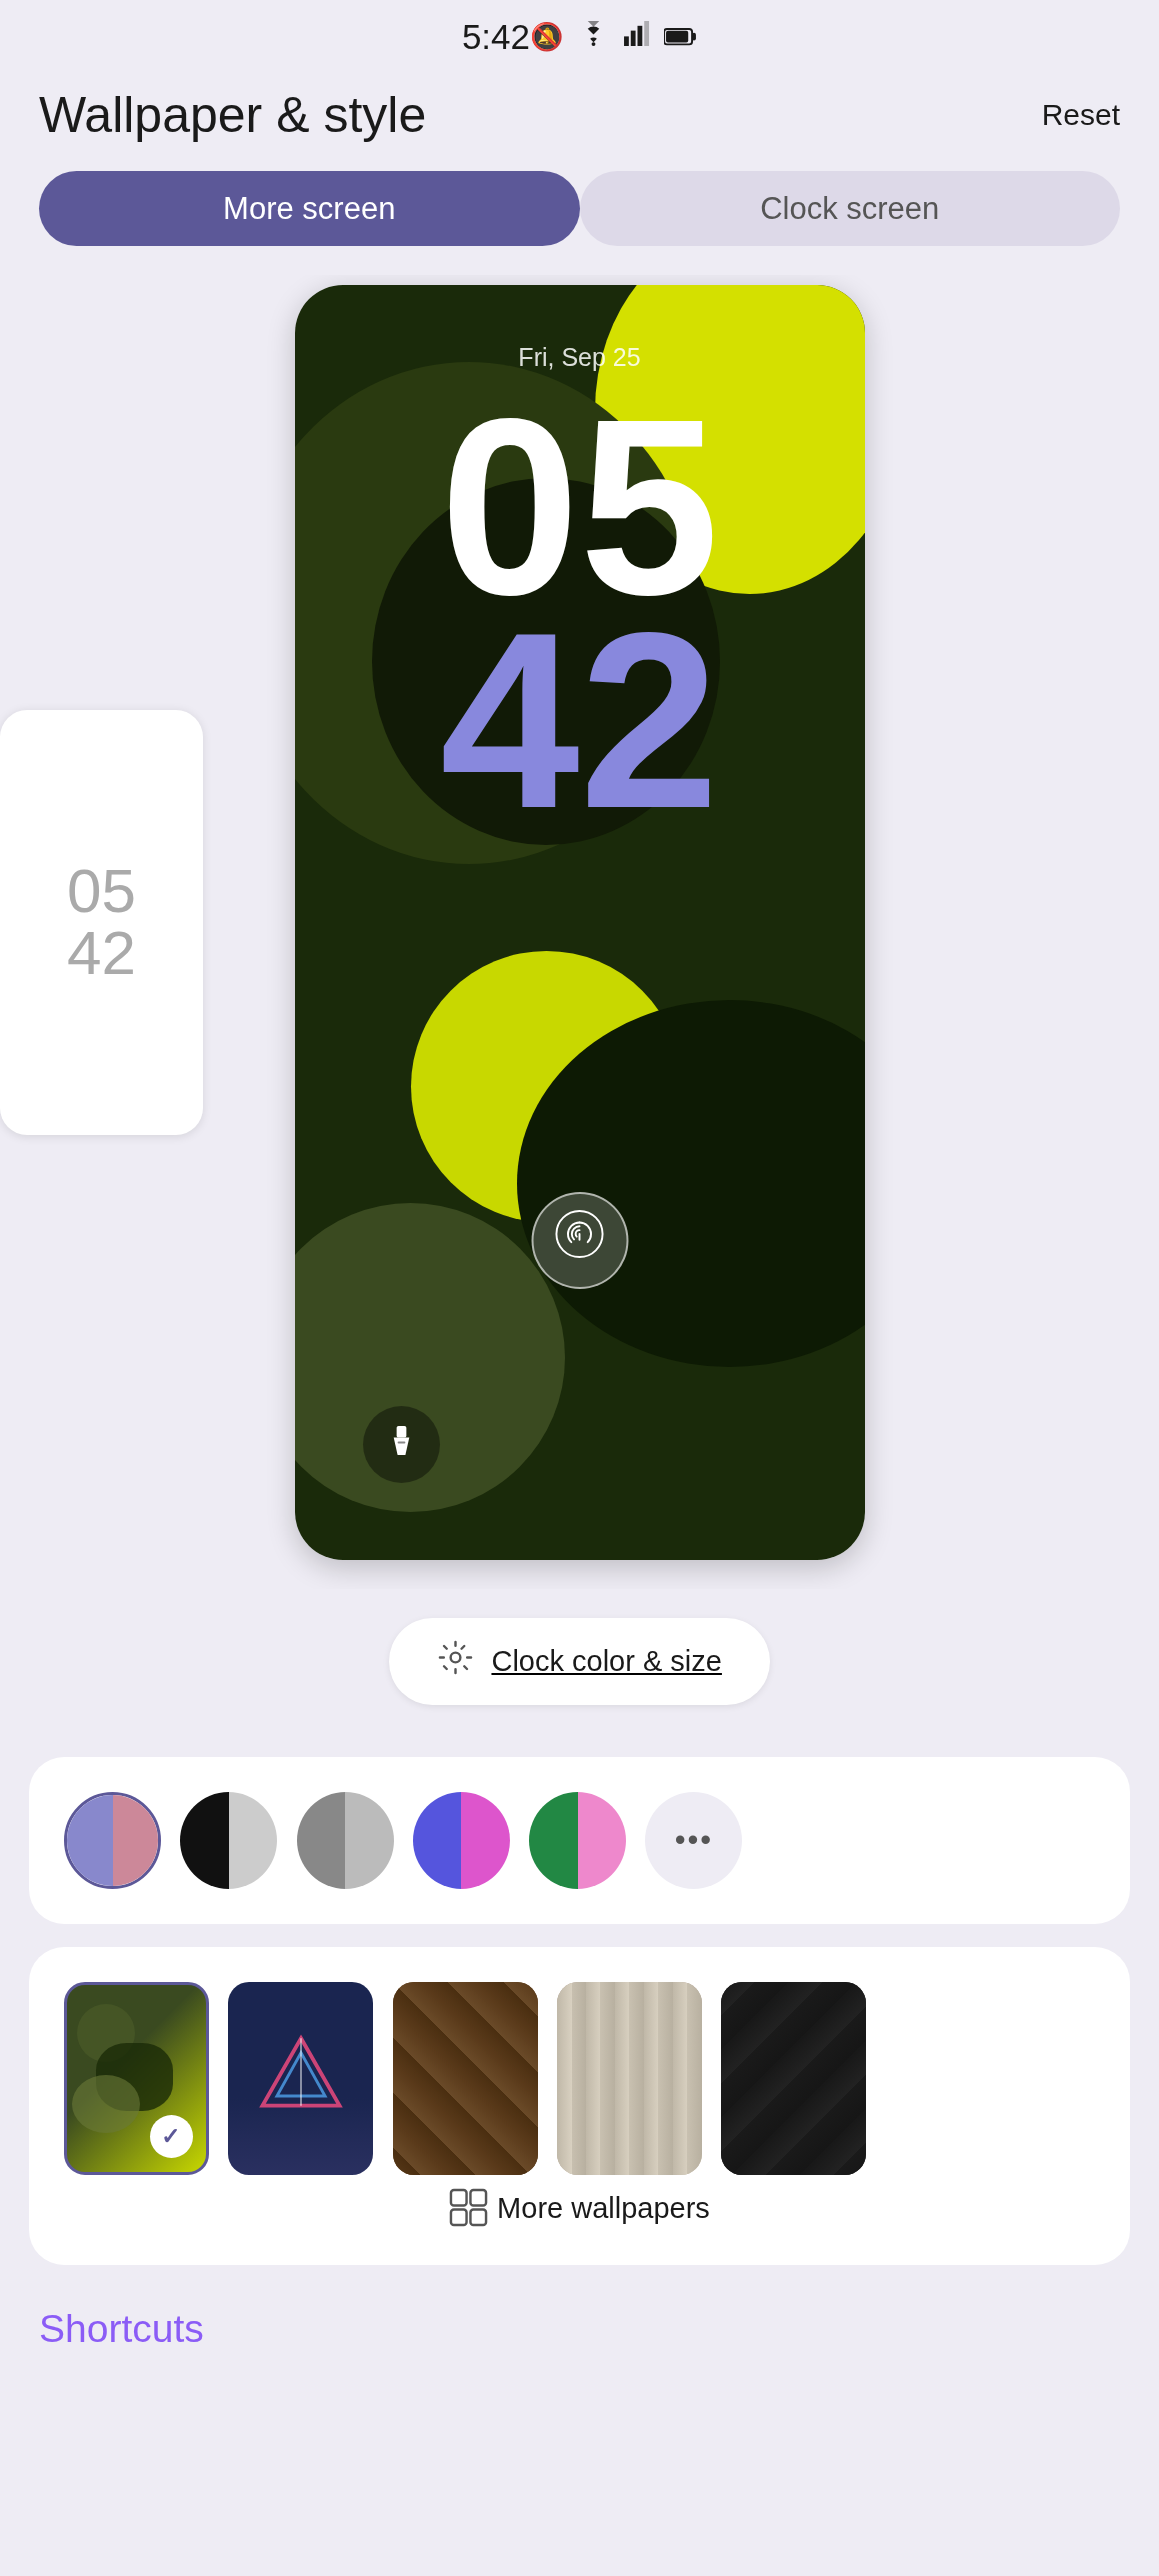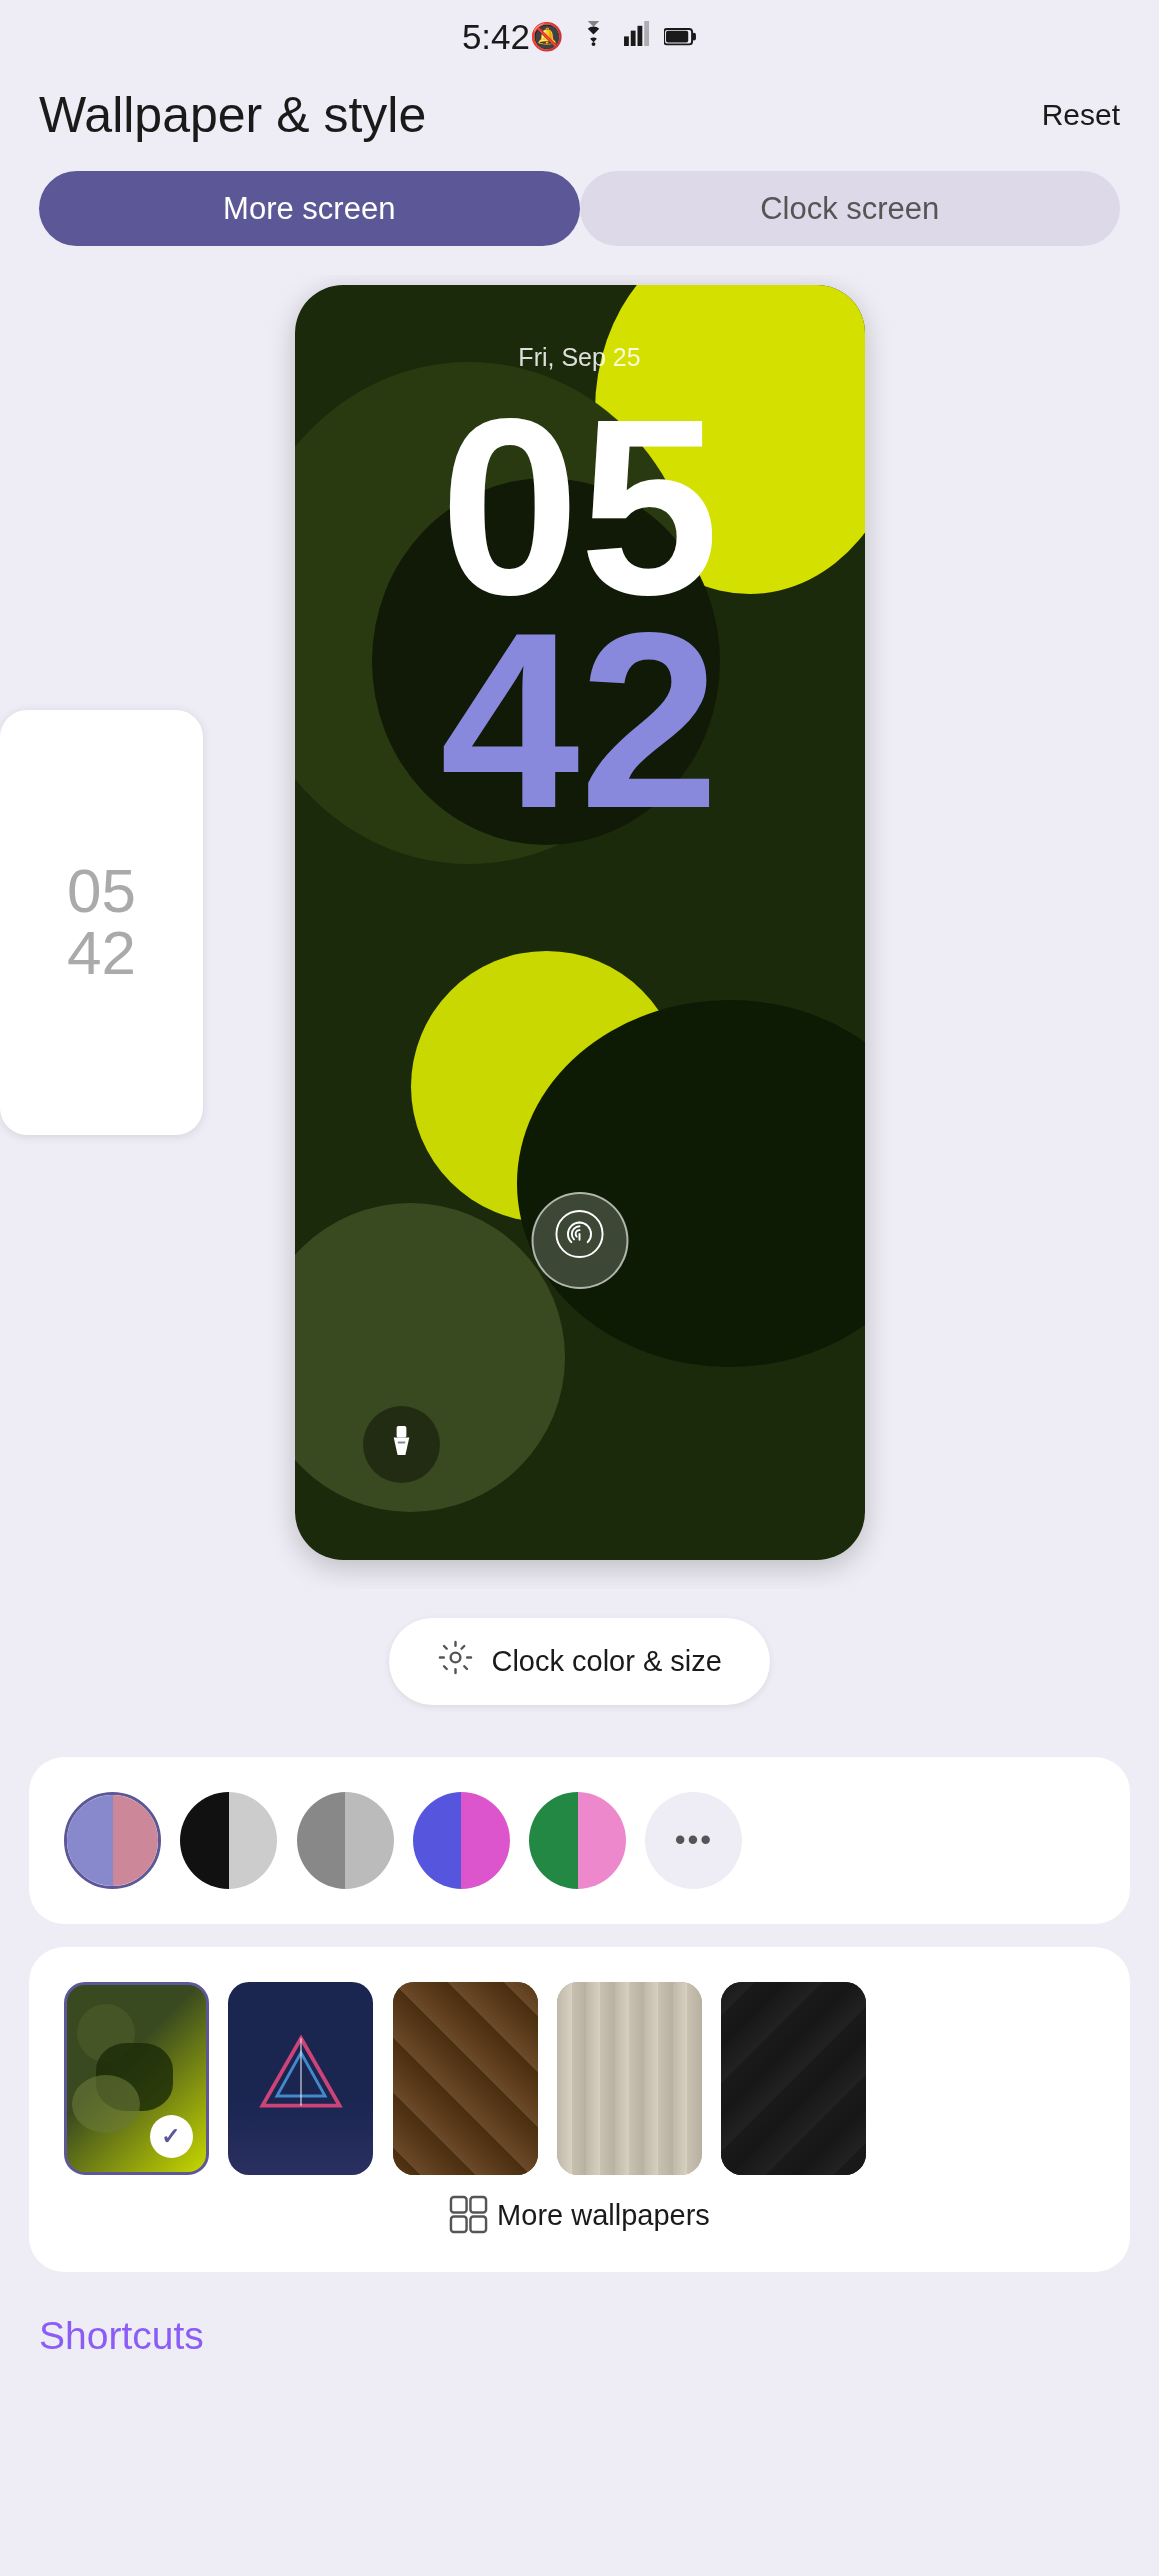--- a/index.html
+++ b/index.html
@@ -390,21 +390,21 @@
     .thumb-3 { background: linear-gradient(135deg, #6b4c2a 40%, #4a3010 100%); }
     .thumb-4 { background: linear-gradient(135deg, #b0a090 40%, #d0c8b8 100%); }
     .thumb-5 { background: linear-gradient(135deg, #181818 40%, #2a2a2a 100%); }
 
     
     .more-wallpapers-btn {
       display: flex;
       align-items: center;
       justify-content: center;
       gap: 9px;
-      margin-top: 20px;
+      margin-top: 13px;
       background: none;
       border: none;
       cursor: pointer;
       width: 100%;
     }
     .more-wallpapers-text {
       font-size: 29px;
       color: #1a1a1a;
     }
 
@@ -542,21 +542,21 @@
             <rect x="15" y="20" width="8" height="2" rx="1" fill="#888"></rect>
           </svg>
         </span>
       </div>
     </div>
   </div>
 
 
 </div>
 
-<div style="display:flex;justify-content:center;margin:0 29px 23px 29px;">
+<div style="display:flex;justify-content:center;margin:0 29px 23px 29px;text-decoration:underline;">
   <button class="clock-color-btn">
     <span class="gear-icon-svg">
       <svg width="37" height="37" viewBox="0 0 38 38" fill="none">
         <circle cx="19" cy="19" r="5" stroke="#555" stroke-width="2.5" fill="none"></circle>
         <path d="M19 3v4M19 31v4M3 19h4M31 19h4M7.2 7.2l2.8 2.8M28 28l2.8 2.8M28 7.2l-2.8 2.8M7.2 28l2.8 2.8" stroke="#555" stroke-width="2.5" stroke-linecap="round"></path>
       </svg>
     </span>
     <span class="clock-color-btn-text">Clock color &amp; size</span>
   </button>
 </div>

